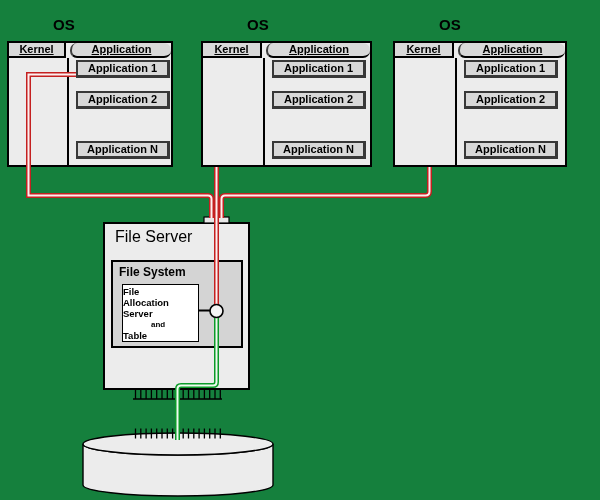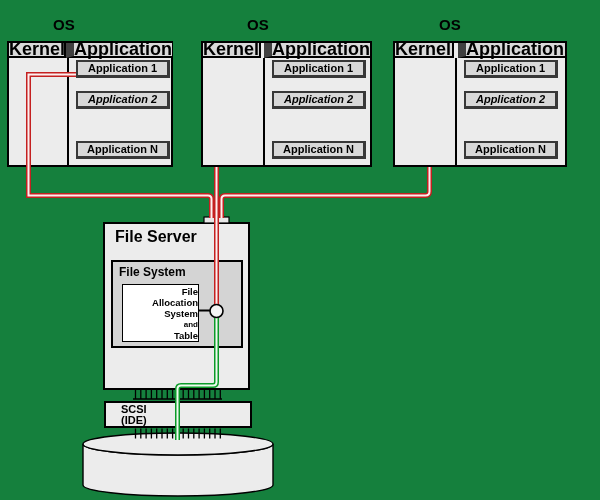--- a/index.html
+++ b/index.html
@@ -5,42 +5,42 @@
   html,body{margin:0;padding:0;background:#fff;}
   #canvas{position:relative;width:600px;height:500px;background:#15803d;overflow:hidden;
           font-family:"Liberation Sans",sans-serif;}
   .abs{position:absolute;}
 
   
   .os-title{position:absolute;top:16px;font-size:15px;font-weight:bold;color:#000;}
   .os-box{position:absolute;top:41px;height:126px;border:2px solid #000;background:#ececec;
           box-sizing:border-box;}
   .os-header{display:flex;height:15px;}
-  .hdr-cell{background:#d9d9d9;border-bottom:2px solid #000;font-size:18px;font-weight:bold;
-            text-align:left;line-height:13px;text-decoration:underline;box-sizing:border-box;color:#000;}
+  .hdr-cell{background:#d9d9d9;border-bottom:2px solid #000;font-size:11px;font-weight:bold;
+            text-align:center;line-height:13px;text-decoration:underline;box-sizing:border-box;color:#000;}
   .hdr-kernel{border-right:2px solid #000;}
   .hdr-gap{width:4px;background:#ececec;}
-  .hdr-app{flex:1;border-left:8px solid #404040;}
+  .hdr-app{flex:1;border-left:2px solid #404040;border-radius:7px;}
   .os-body{position:absolute;left:0;top:15px;right:0;bottom:0;}
   .col-divider{position:absolute;top:0;bottom:0;width:2px;background:#000;}
   .app-box{position:absolute;width:94px;height:18px;background:#d8d8d8;
            border:2px solid #383838;border-right-width:3px;border-bottom-width:3px;
            box-sizing:border-box;font-size:11px;font-weight:bold;text-align:center;
            line-height:12px;color:#000;}
-  .app-1{top:2px;} .app-2{top:33px;font-style:italic;} .app-n{top:83px;text-align:center;}
+  .app-1{top:2px;} .app-2{top:33px;} .app-n{top:83px;text-align:center;}
 
   
   .file-server{left:103px;top:222px;width:147px;height:168px;border:2px solid #000;
                background:#ececec;box-sizing:border-box;}
-  .fs-title{position:absolute;left:10px;top:4px;font-size:16px;font-weight:bold;color:#000;}
+  .fs-title{position:absolute;left:10px;top:4px;font-size:16px;font-weight:normal;color:#000;}
   .file-system{left:111px;top:260px;width:132px;height:88px;border:2px solid #000;
                background:#d4d4d4;box-sizing:border-box;}
   .fsys-title{position:absolute;left:6px;top:3px;font-size:12px;font-weight:bold;color:#000;}
   .fat-box{left:122px;top:284px;width:77px;height:58px;border:1px solid #000;background:#fff;
-           box-sizing:border-box;text-align:right;padding-top:1px;}
+           box-sizing:border-box;text-align:left;padding-top:1px;}
   .fat-box span{display:block;font-size:9.5px;line-height:11px;font-weight:bold;color:#000;}
   .fat-box span.small{font-size:8px;margin-left:28px;}
   .scsi-box{left:104px;top:401px;width:148px;height:27px;border:2px solid #000;
             background:#ececec;box-sizing:border-box;}
   .scsi-label{position:absolute;left:15px;top:1px;font-size:11px;line-height:11px;
               font-weight:bold;color:#000;white-space:pre-line;}
 
   svg.overlay{position:absolute;left:0;top:0;width:600px;height:500px;pointer-events:none;}
 </style>
 </head>
@@ -96,29 +96,25 @@
 
   <div class="abs file-server">
     <div class="fs-title">File Server</div>
   </div>
   <div class="abs file-system">
     <div class="fsys-title">File System</div>
   </div>
   <div class="abs fat-box">
     <span>File</span>
     <span>Allocation</span>
-    <span>System</span>
+    <span>Server</span>
     <span class="small">and</span>
     <span>Table</span>
   </div>
 
-  <div class="abs scsi-box">
-    <div class="scsi-label">SCSI
-(IDE)</div>
-  </div>
 
   <svg class="overlay" viewBox="0 0 600 500">
 
     <rect x="204" y="217" width="25" height="6" fill="#e8e8e8" stroke="#000" stroke-width="1.2"></rect>
 
     <g>
       <path d="M83 444 V485 A95 11 0 0 0 273 485 V444 A95 11 0 0 1 83 444 Z" fill="#ececec" stroke="#000" stroke-width="1.4"></path>
       <ellipse cx="178" cy="444" rx="95" ry="11" fill="#ececec" stroke="#000" stroke-width="1.4"></ellipse>
     </g>
 

